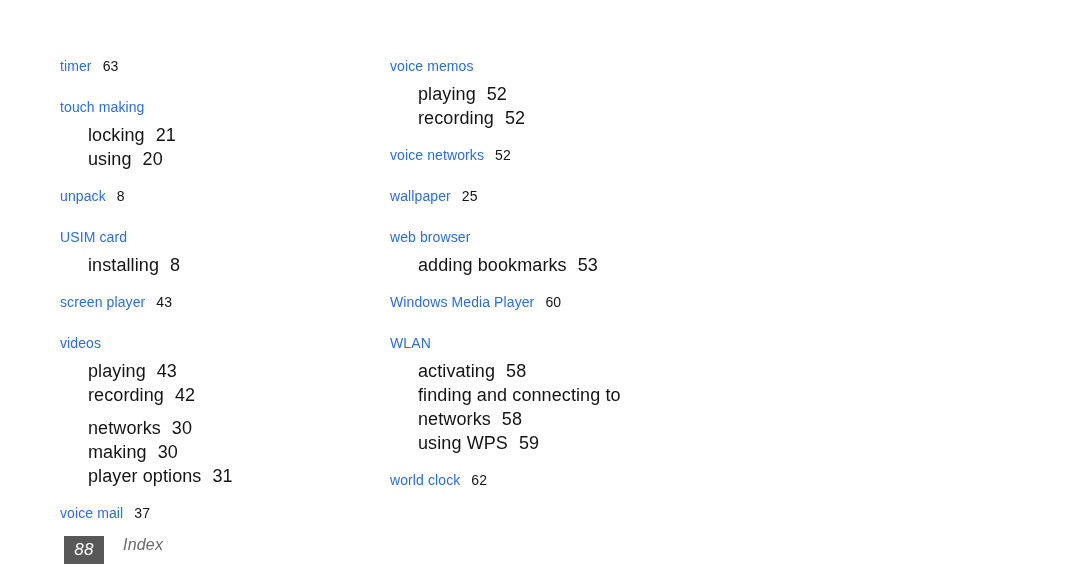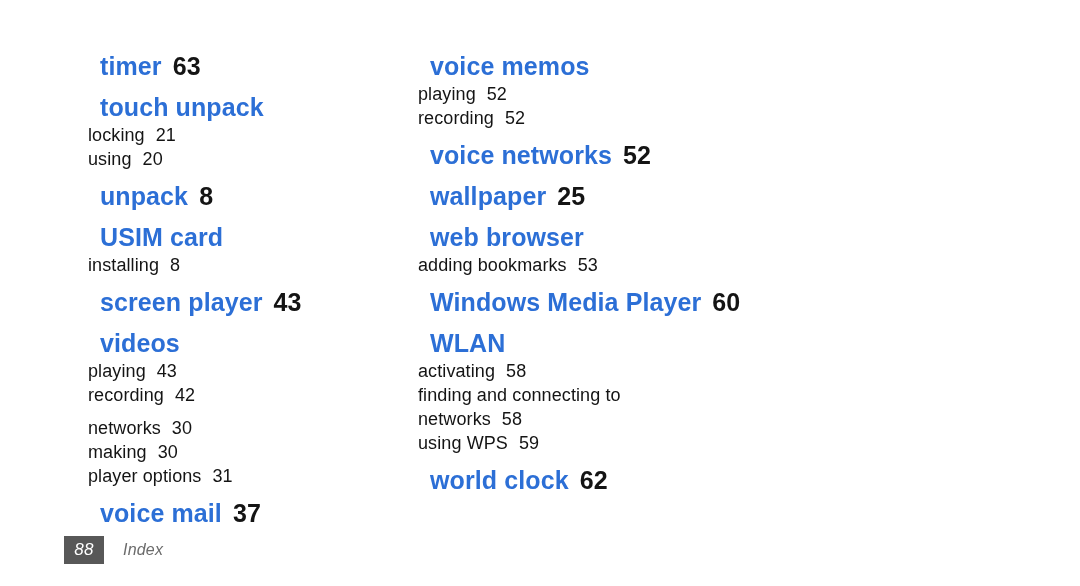--- a/index.html
+++ b/index.html
@@ -42,27 +42,26 @@
 
   
   .index-group {
     margin-bottom: 9px;
   }
   .index-group:last-child {
     margin-bottom: 0;
   }
 
   .entry-main {
-    font-size: 25px;
+    font-size: 14px;
     line-height: 32px;
     color: #2c6fd6;
-    font-weight: 700;
+    font-weight: 400;
     white-space: nowrap;
     letter-spacing: 0.1px;
-    margin-left: 40px;
   }
 
   .entry-main .term {
     color: #2c6fd6;
   }
 
   .entry-main .page-ref,
   .entry-sub .page-ref {
     color: #141414;
     margin-left: 11px;
@@ -93,21 +92,20 @@
     max-width: 270px;
   }
 
   
   .footer {
     position: absolute;
     left: 64px;
     top: 536px;
     display: flex;
     flex-direction: row;
-    align-items: center;
   }
 
   .page-badge {
     background: #585858;
     color: #ffffff;
     font-size: 17px;
     font-style: italic;
     font-weight: 400;
     line-height: 1;
     padding: 5px 9px 6px 9px;
@@ -134,21 +132,21 @@
     <div class="index-column left">
 
       <div class="index-group">
         <div class="entry-main">
           <span class="term">timer</span><span class="page-ref">63</span>
         </div>
       </div>
 
       <div class="index-group">
         <div class="entry-main">
-          <span class="term">touch unpack</span>
+          <span class="term">touch making</span>
         </div>
         <ul class="sub-list">
           <li class="entry-sub">
             <span class="term">locking</span><span class="page-ref">21</span>
           </li>
           <li class="entry-sub">
             <span class="term">using</span><span class="page-ref">20</span>
           </li>
         </ul>
       </div>

